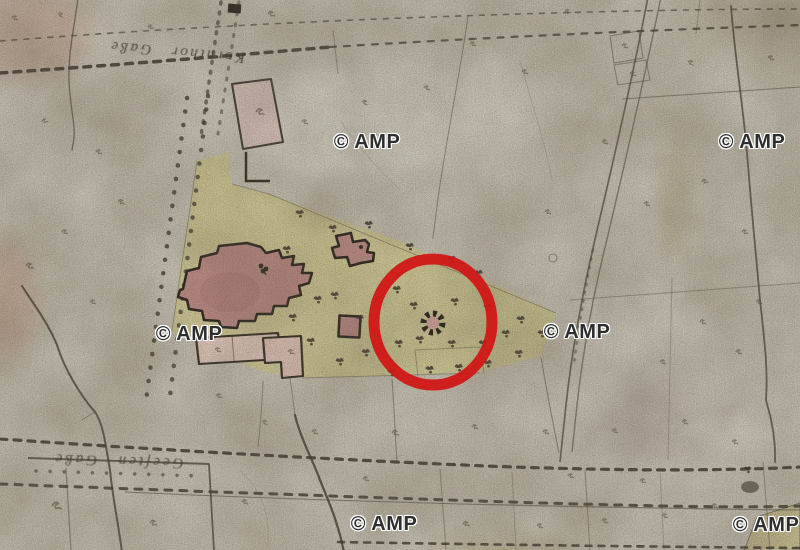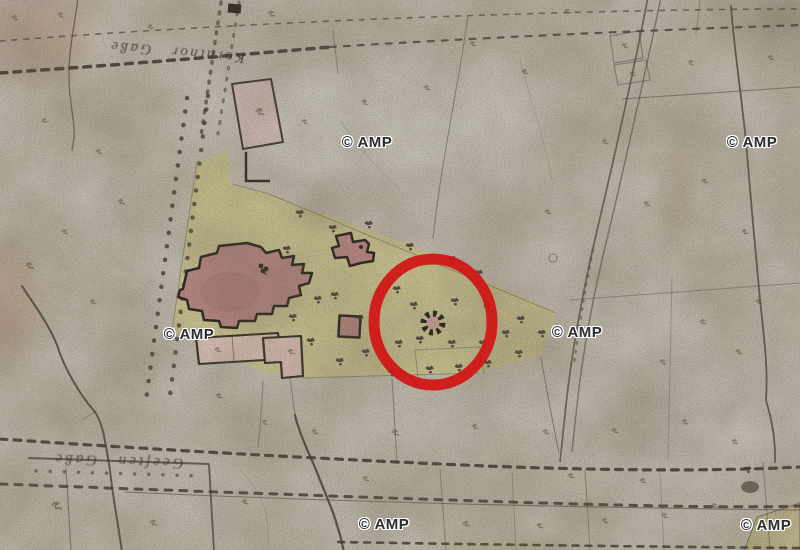--- a/index.html
+++ b/index.html
@@ -12,21 +12,21 @@
       radial-gradient(260px 130px at 45% 22%, rgba(224,221,211,.55), rgba(224,221,211,0) 75%),
       radial-gradient(220px 150px at 86% 78%, rgba(208,203,192,.40), rgba(208,203,192,0) 75%),
       radial-gradient(150px 60px at 15% 86%, rgba(214,210,200,.45), rgba(214,210,200,0) 75%),
       radial-gradient(160px 90px at 98% 4%,  rgba(148,138,112,.35), rgba(148,138,112,0) 75%),
       radial-gradient(320px 200px at 60% 55%, rgba(201,196,184,.35), rgba(201,196,184,0) 80%),
       linear-gradient(#c6c1b3,#c6c1b3);
   }
   .stage svg{position:absolute;left:0;top:0;}
   .wm{
     position:absolute;transform:translate(-50%,-50%);
-    font-weight:bold;font-size:15px;letter-spacing:.5px;color:#2e2e2e;white-space:nowrap;
+    font-weight:bold;font-size:20px;letter-spacing:.5px;color:#2e2e2e;white-space:nowrap;
     text-shadow:1px 0 0 #fff,-1px 0 0 #fff,0 1px 0 #fff,0 -1px 0 #fff,
                 1px 1px 0 #fff,-1px -1px 0 #fff,1px -1px 0 #fff,-1px 1px 0 #fff;
   }
   .road-label{
     position:absolute;white-space:nowrap;color:#3f382d;opacity:.85;
     font-family:"Liberation Serif",serif;font-size:15px;font-style:italic;
     letter-spacing:2.5px;word-spacing:12px;filter:blur(.4px);
   }
   .road-label.top{left:177px;top:52px;transform:translate(-50%,-50%) rotate(185deg);}
   .road-label.bottom{left:118px;top:461px;transform:translate(-50%,-50%) rotate(182deg);letter-spacing:3px;}

